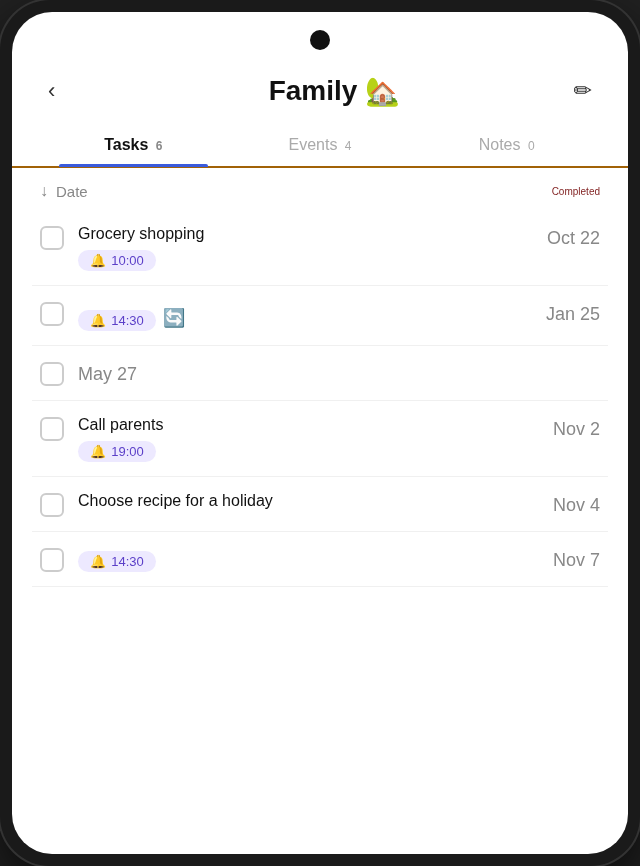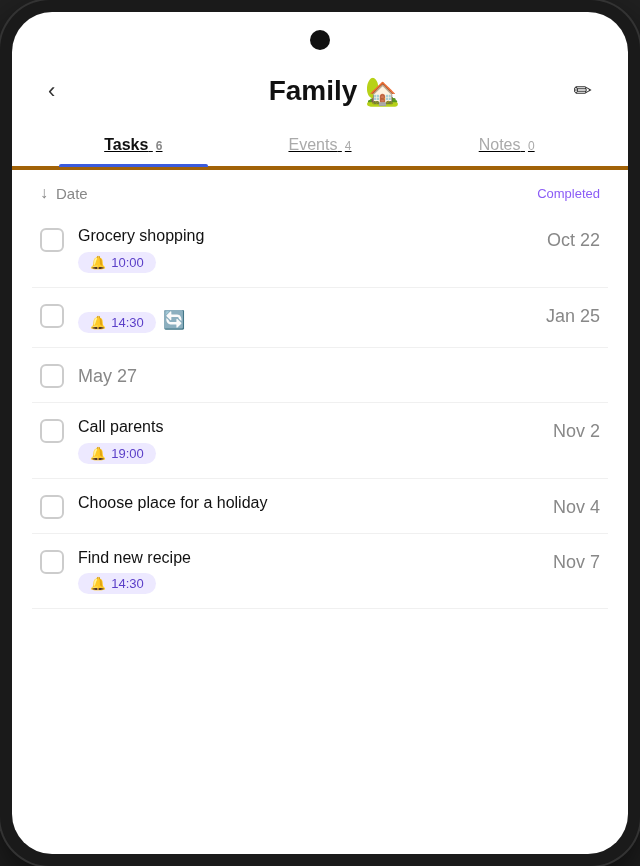--- a/index.html
+++ b/index.html
@@ -83,23 +83,22 @@
       font-size: 22px;
       color: #333;
       cursor: pointer;
       padding: 4px 8px;
     }
 
     
     .tabs {
       display: flex;
       padding: 0 28px;
-      border-bottom: 4px solid #a16207;
+      border-bottom: 2px solid #a16207;
       margin-top: 8px;
-      text-decoration: underline;
     }
 
     .tab {
       flex: 1;
       text-align: center;
       padding: 12px 0;
       font-size: 16px;
       color: #aaa;
       cursor: pointer;
       position: relative;
@@ -146,22 +145,22 @@
       color: #888;
       font-size: 15px;
     }
 
     .sort-arrow {
       font-size: 16px;
       color: #888;
     }
 
     .sort-completed {
-      color: #8b5cf6;
-      font-size: 13px;
+      color: #7f1d1d;
+      font-size: 10px;
     }
 
     
     .task-list {
       flex: 1;
       overflow-y: auto;
       padding: 0 20px;
     }
 
     .task-item {
@@ -311,29 +310,28 @@
                 <span>19:00</span>
               </span>
             </div>
           </div>
           <span class="task-date">Nov 2</span>
         </div>
 
         <div class="task-item">
           <div class="task-checkbox"></div>
           <div class="task-body">
-            <div class="task-title">Choose place for a holiday</div>
+            <div class="task-title">Choose recipe for a holiday</div>
           </div>
           <span class="task-date">Nov 4</span>
         </div>
 
         <div class="task-item">
           <div class="task-checkbox"></div>
           <div class="task-body">
-            <div class="task-title">Find new recipe</div>
             <div>
               <span class="task-badge">
                 <span>🔔</span>
                 <span>14:30</span>
               </span>
             </div>
           </div>
           <span class="task-date">Nov 7</span>
         </div>
 

